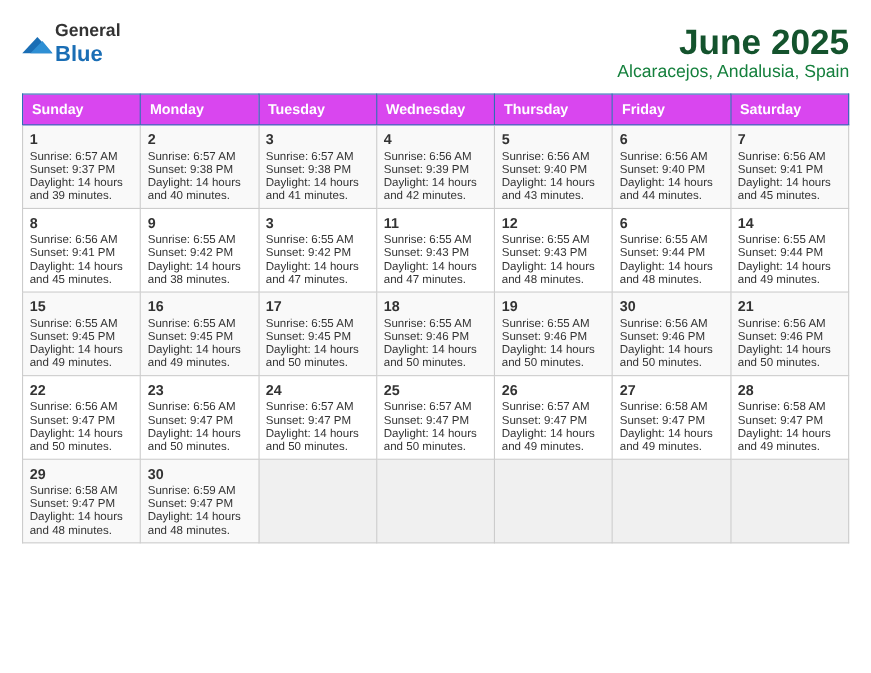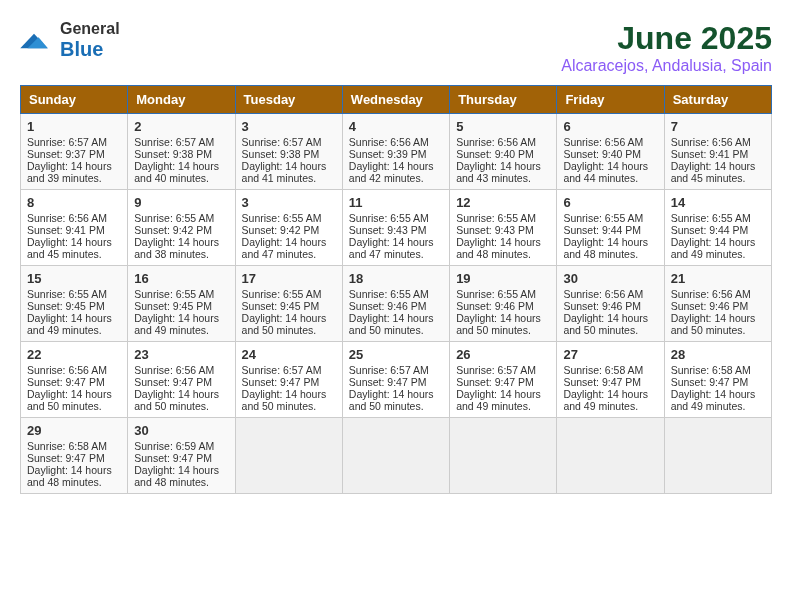--- a/index.html
+++ b/index.html
@@ -12,45 +12,45 @@
     }
     .header-area {
       display: flex;
       justify-content: space-between;
       align-items: flex-start;
       margin-bottom: 10px;
     }
     .logo {
       display: flex;
       align-items: center;
-      gap: 12px;
+      gap: 2px;
     }
     .logo-icon {
       width: 28px;
       height: 22px;
     }
     .title-area {
       text-align: right;
     }
     .month-title {
       font-size: 32px;
       font-weight: bold;
       color: #14532d;
     }
     .location-title {
       font-size: 16px;
-      color: #8b5cf6;
+      color: #15803d;
     }
     table {
       width: 100%;
       border-collapse: collapse;
       table-layout: fixed;
     }
     thead tr th {
-      background-color: #a16207;
+      background-color: #d946ef;
       color: white;
       text-align: left;
       padding: 6px 8px;
       font-size: 13px;
       font-weight: bold;
       border: 1px solid #2e6db4;
     }
     tbody tr td {
       border: 1px solid #ccc;
       vertical-align: top;

